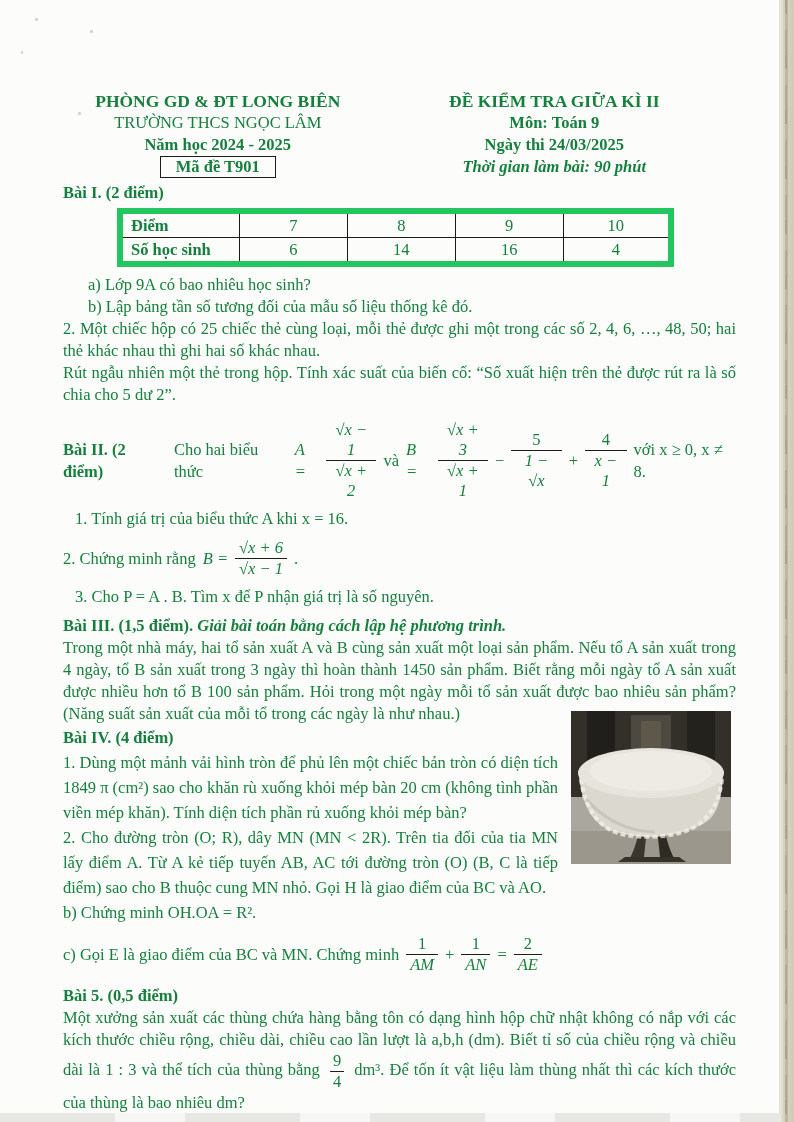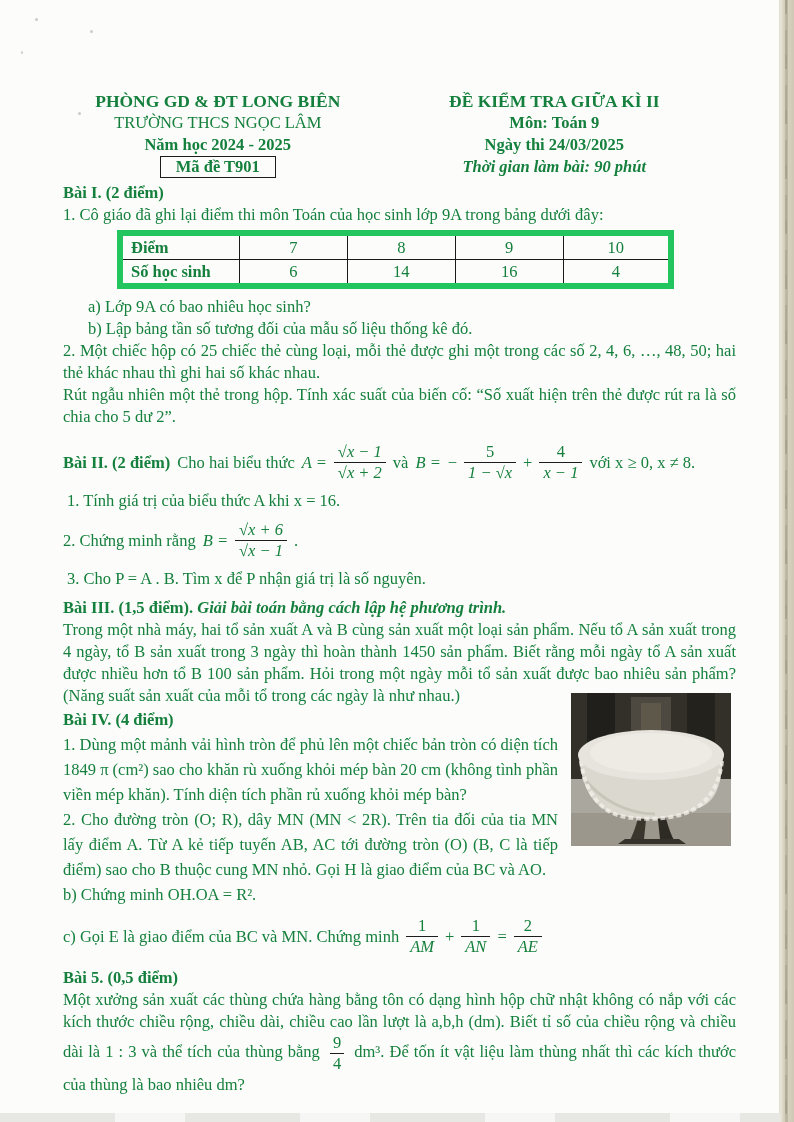--- a/index.html
+++ b/index.html
@@ -29,21 +29,21 @@
   .score-table td{border:1px solid #1a1a1a;padding:0 8px;height:23px;}
   .score-table td.lab{font-weight:bold;width:100px;}
   .score-table td.val{text-align:center;}
 
   
   .fline{display:flex;align-items:center;column-gap:7px;margin:8px 0 6px;}
   .frac{display:inline-flex;flex-direction:column;text-align:center;vertical-align:middle;line-height:20px;}
   .frac .num{border-bottom:1.4px solid #1c1c1c;padding:0 4px;}
   .frac .den{padding:0 4px;}
   .var{font-style:italic;}
-  .mline{margin:7px 4px;}
+  .mline{margin:7px 12px;}
 
   
   .bai4{line-height:25px;}
   .photo{float:right;width:160px;height:153px;margin:-14px 5px 8px 13px;}
   .photo svg{display:block;width:100%;height:100%;}
 
   
   .inline-frac{display:inline-flex;flex-direction:column;text-align:center;vertical-align:middle;
                line-height:20px;margin:0 5px;}
   .inline-frac .num{border-bottom:1.4px solid #1c1c1c;padding:0 3px;}
@@ -81,21 +81,20 @@
       </div>
       <div class="h-right">
         <div class="hline bold fs-big">ĐỀ KIỂM TRA GIỮA KÌ II</div>
         <div class="hline bold">Môn: Toán 9</div>
         <div class="hline bold">Ngày thi 24/03/2025</div>
         <div class="hline bolditalic">Thời gian làm bài: 90 phút</div>
       </div>
     </div>
 
     <p class="b-title">Bài I. (2 điểm)</p>
-    <p class="just">1. Cô giáo đã ghi lại điểm thi môn Toán của học sinh lớp 9A trong bảng dưới đây:</p>
 
     <table class="score-table">
       <tbody>
           <tr>
         <td class="lab">Điểm</td>
         <td class="val">7</td>
         <td class="val">8</td>
         <td class="val">9</td>
         <td class="val">10</td>
       </tr>
@@ -117,20 +116,24 @@
     <div class="fline" style="margin-top:14px">
       <span class="bold">Bài II. (2 điểm)</span>
       <span>Cho hai biểu thức</span>
       <span class="var">A =</span>
       <span class="frac">
         <span class="num var">√x − 1</span>
         <span class="den var">√x + 2</span>
       </span>
       <span>và</span>
       <span class="var">B =</span>
+      <span class="frac">
+        <span class="num var">√x + 3</span>
+        <span class="den var">√x + 1</span>
+      </span>
       <span>−</span>
       <span class="frac">
         <span class="num">5</span>
         <span class="den var">1 − √x</span>
       </span>
       <span>+</span>
       <span class="frac">
         <span class="num">4</span>
         <span class="den var">x − 1</span>
       </span>

